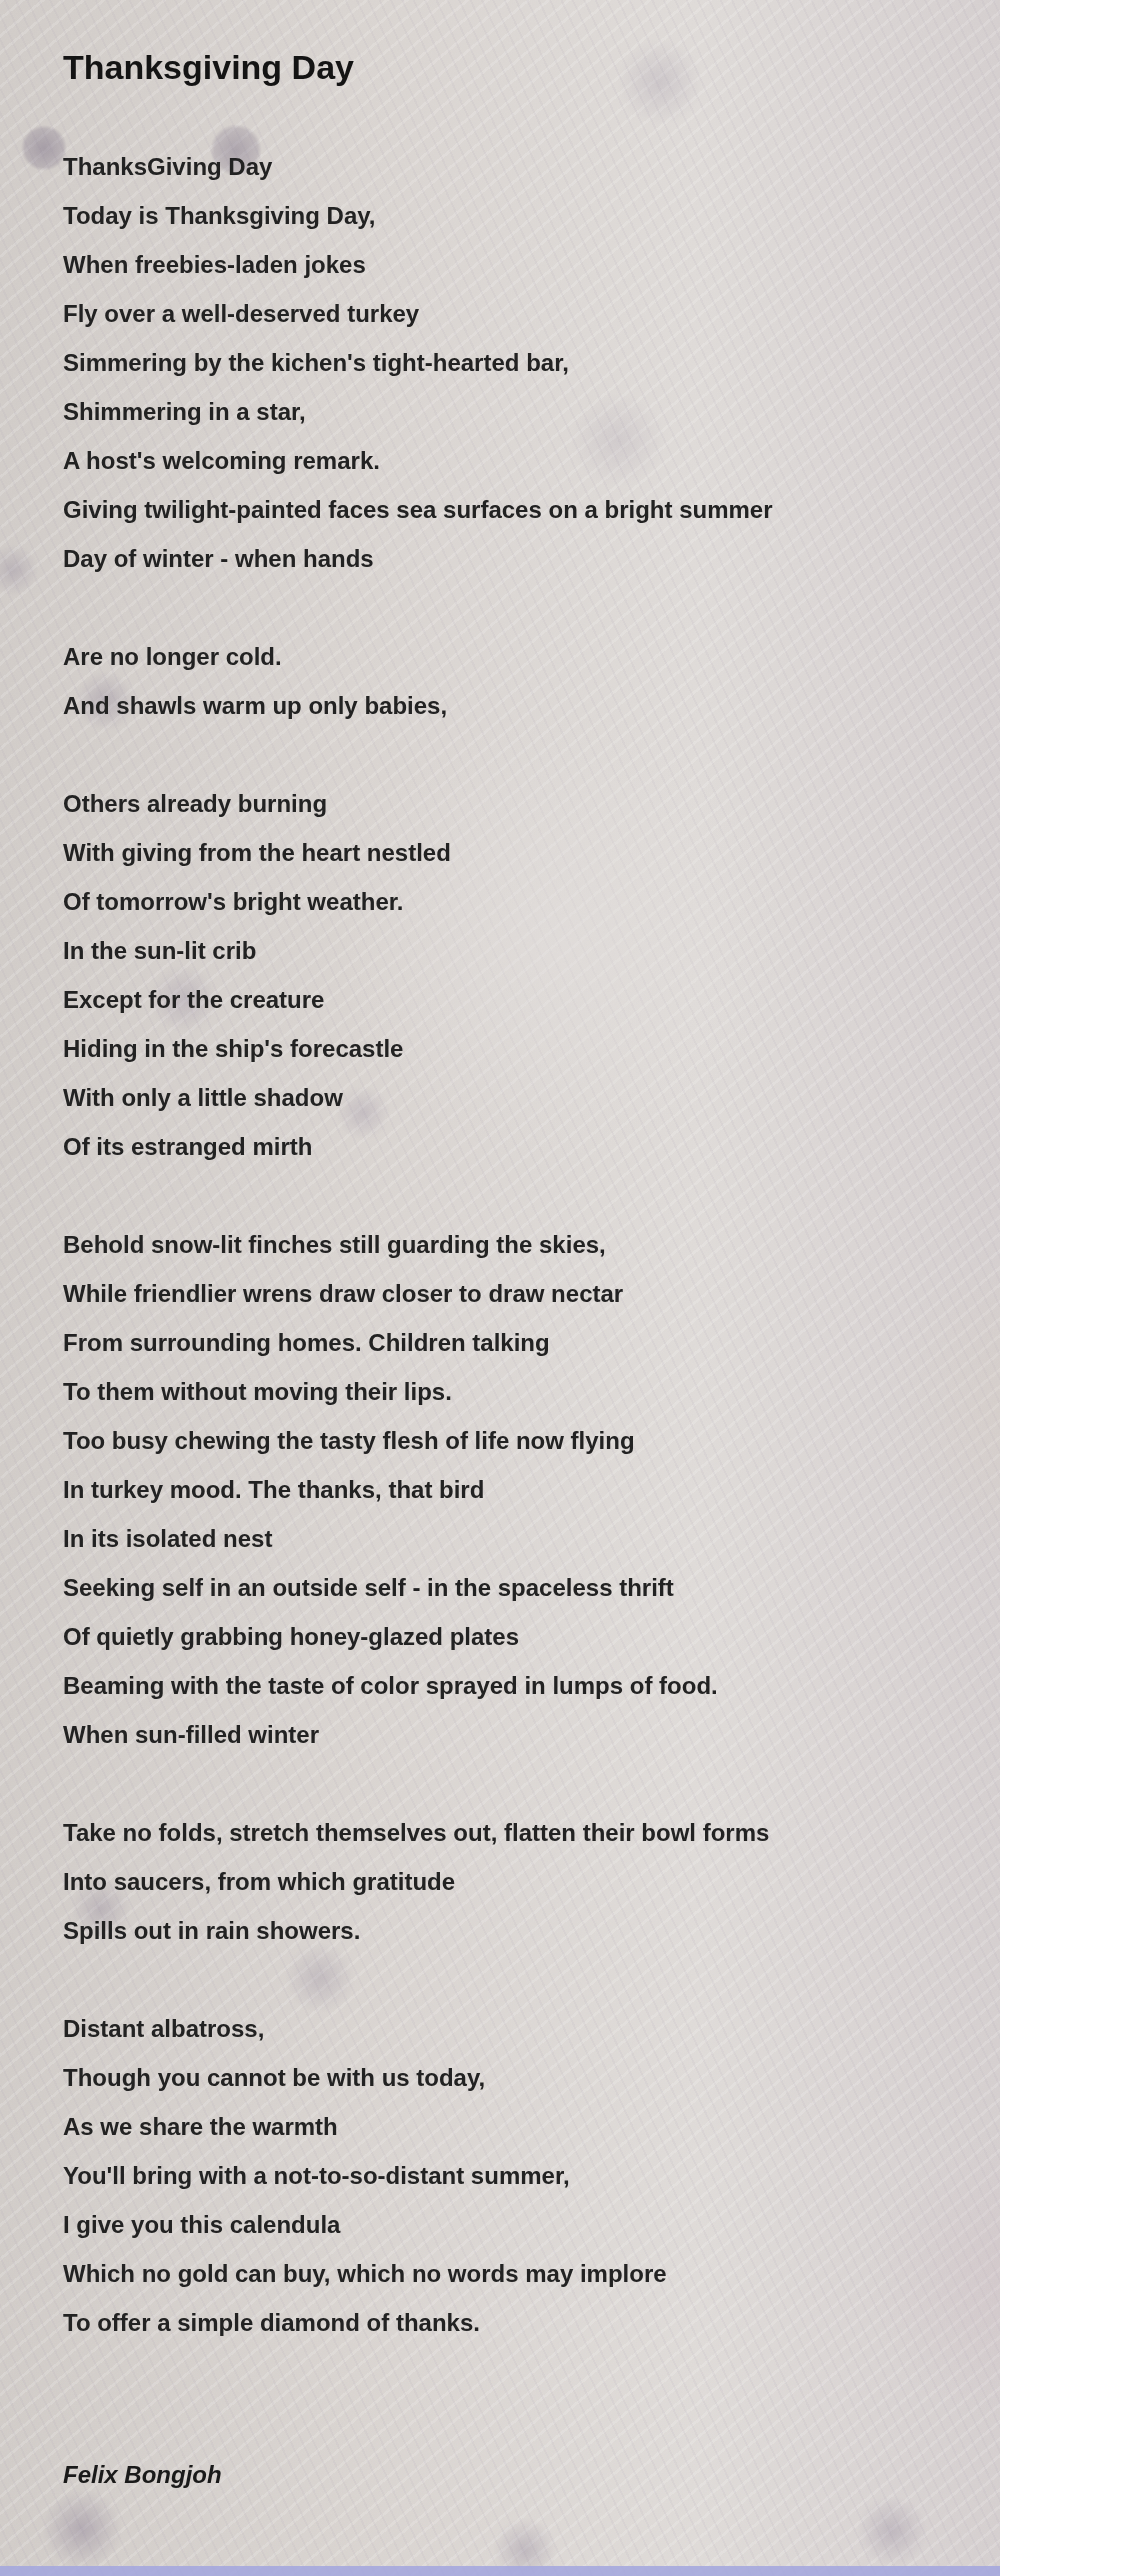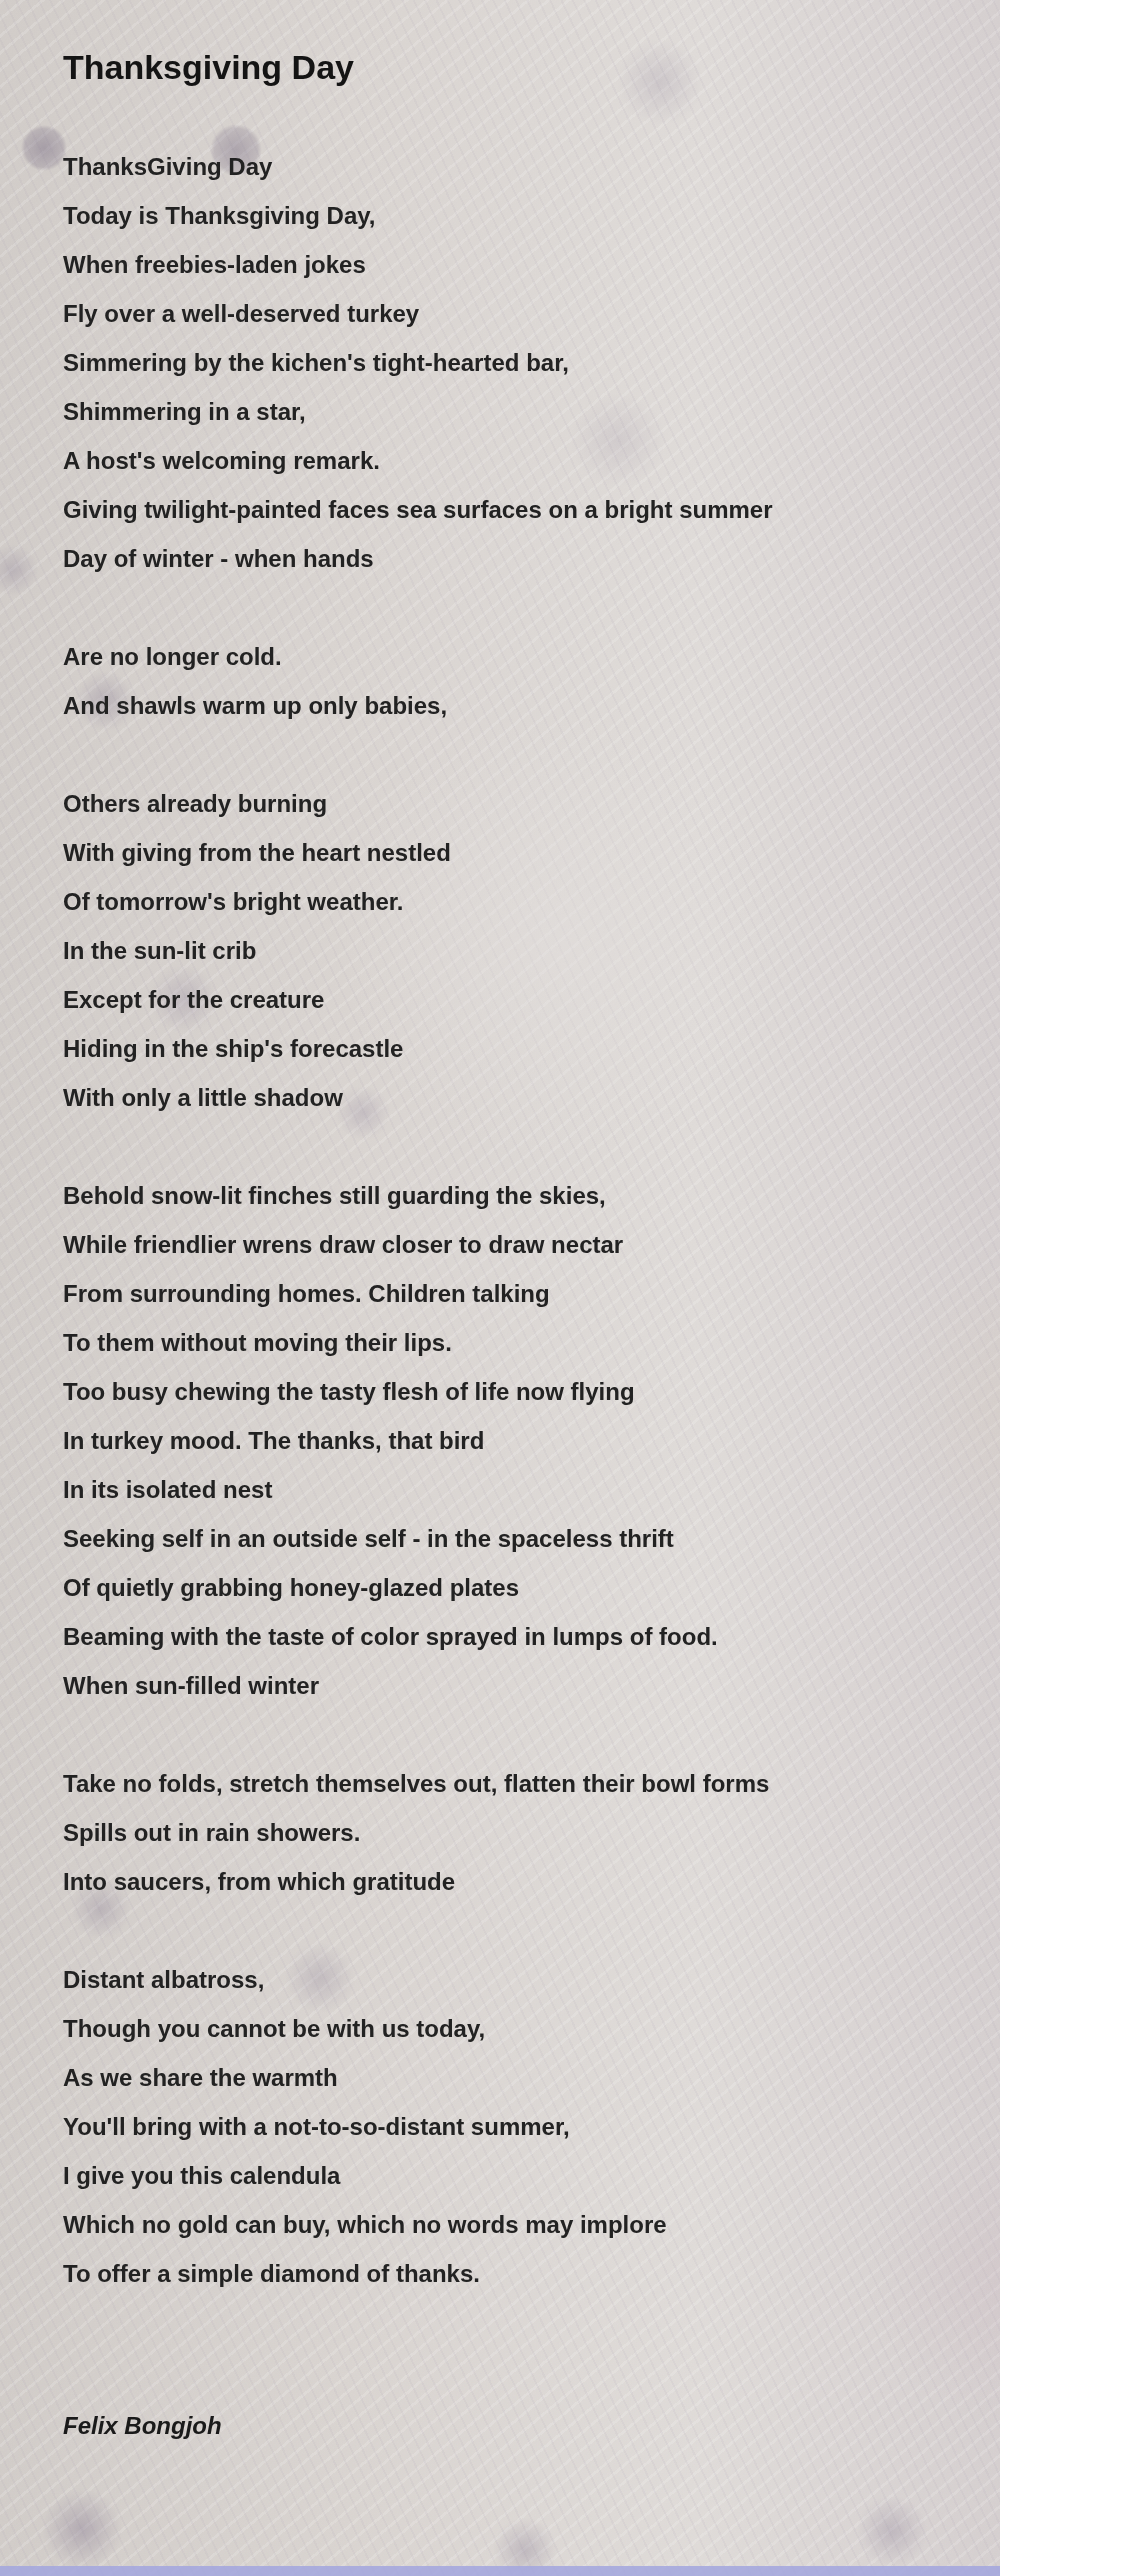--- a/index.html
+++ b/index.html
@@ -115,38 +115,39 @@
           <div class="poem-line">And shawls warm up only babies,</div>
         </div>
         <div class="stanza">
           <div class="poem-line">Others already burning</div>
           <div class="poem-line">With giving from the heart nestled</div>
           <div class="poem-line">Of tomorrow's bright weather.</div>
           <div class="poem-line">In the sun-lit crib</div>
           <div class="poem-line">Except for the creature</div>
           <div class="poem-line">Hiding in the ship's forecastle</div>
           <div class="poem-line">With only a little shadow</div>
+          <div class="poem-line">Of its estranged mirth</div>
         </div>
         <div class="stanza">
           <div class="poem-line">Behold snow-lit finches still guarding the skies,</div>
           <div class="poem-line">While friendlier wrens draw closer to draw nectar</div>
           <div class="poem-line">From surrounding homes. Children talking</div>
           <div class="poem-line">To them without moving their lips.</div>
           <div class="poem-line">Too busy chewing the tasty flesh of life now flying</div>
           <div class="poem-line">In turkey mood. The thanks, that bird</div>
           <div class="poem-line">In its isolated nest</div>
           <div class="poem-line">Seeking self in an outside self - in the spaceless thrift</div>
           <div class="poem-line">Of quietly grabbing honey-glazed plates</div>
           <div class="poem-line">Beaming with the taste of color sprayed in lumps of food.</div>
           <div class="poem-line">When sun-filled winter</div>
         </div>
         <div class="stanza">
           <div class="poem-line">Take no folds, stretch themselves out, flatten their bowl forms</div>
+          <div class="poem-line">Into saucers, from which gratitude</div>
           <div class="poem-line">Spills out in rain showers.</div>
-          <div class="poem-line">Into saucers, from which gratitude</div>
         </div>
         <div class="stanza">
           <div class="poem-line">Distant albatross,</div>
           <div class="poem-line">Though you cannot be with us today,</div>
           <div class="poem-line">As we share the warmth</div>
           <div class="poem-line">You'll bring with a not-to-so-distant summer,</div>
           <div class="poem-line">I give you this calendula</div>
           <div class="poem-line">Which no gold can buy, which no words may implore</div>
           <div class="poem-line">To offer a simple diamond of thanks.</div>
         </div>

